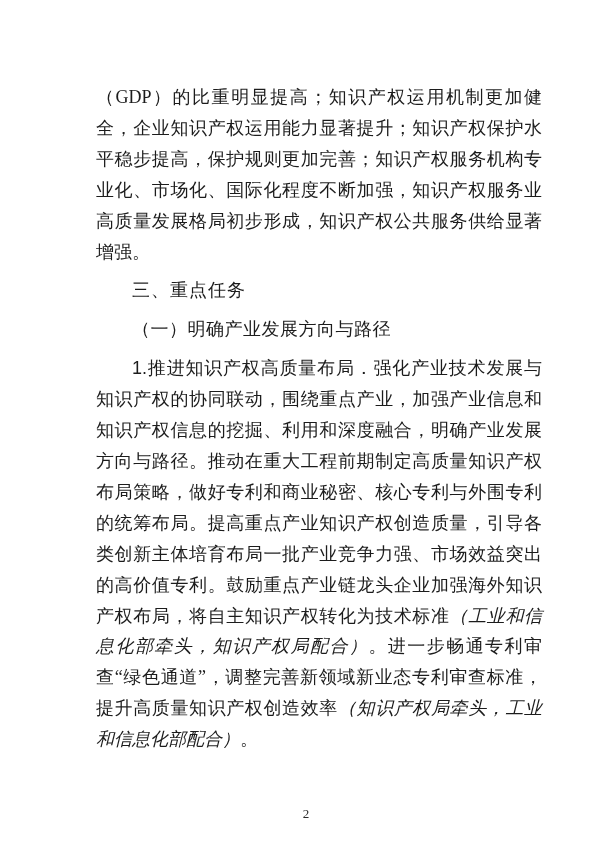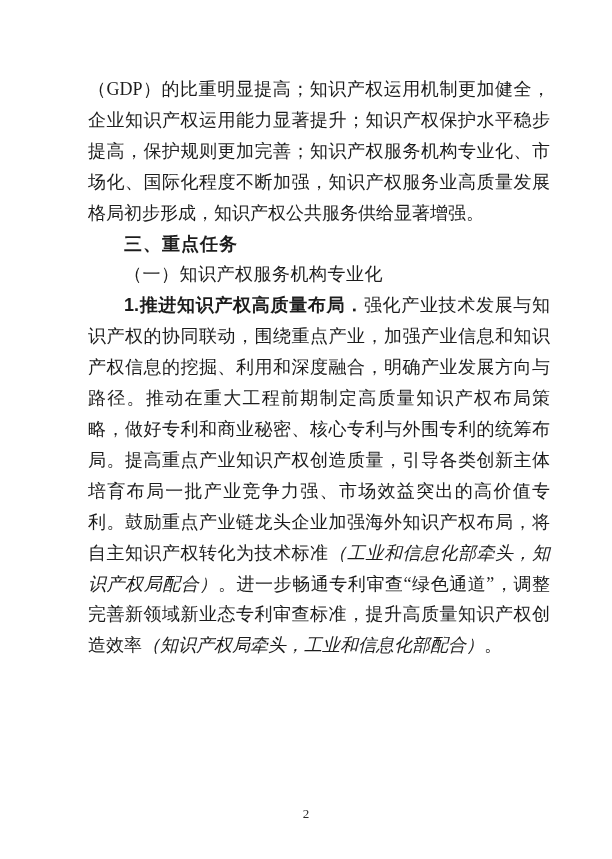--- a/index.html
+++ b/index.html
@@ -18,57 +18,57 @@
   }
   .doc-body {
     position: absolute;
     left: 88px;
     top: 74px;
     width: 462px;
     font-size: 18px;
     line-height: 30.9px;
   }
   .para {
-    margin: 0;
+    margin: 8px;
     padding: 0;
     text-align: justify;
     text-justify: inter-ideograph;
   }
   .para.indent { text-indent: 2em; }
   .heading-section {
     font-family: "Liberation Sans", sans-serif;
     font-weight: 700;
     text-align: left;
     letter-spacing: 1px;
   }
   .heading-sub {
     font-weight: 700;
     text-align: left;
     letter-spacing: 0.5px;
   }
   .run-normal { font-weight: 400; }
   .run-bold {
     font-family: "Liberation Sans", sans-serif;
-    font-weight: 700;
+    font-weight: 400;
   }
   .run-kai { font-style: italic; }
   .page-number {
     position: absolute;
     left: 0;
     right: 0;
     top: 806px;
     text-align: center;
     font-size: 13px;
     color: #2a2a2a;
   }
 </style>
 </head>
 <body>
 
 <div class="page">
   <div class="doc-body">
       <p class="para body"><span class="run-normal">（GDP）的比重明显提高；知识产权运用机制更加健全，企业知识产权运用能力显著提升；知识产权保护水平稳步提高，保护规则更加完善；知识产权服务机构专业化、市场化、国际化程度不断加强，知识产权服务业高质量发展格局初步形成，知识产权公共服务供给显著增强。</span></p>
       <p class="para heading-section indent"><span class="run-bold">三、重点任务</span></p>
-      <p class="para heading-sub indent"><span class="run-normal">（一）知识产权服务机构专业化</span></p>
+      <p class="para heading-sub indent"><span class="run-normal">（一）明确产业发展方向与路径</span></p>
       <p class="para body indent"><span class="run-bold">1.推进知识产权高质量布局．</span><span class="run-normal">强化产业技术发展与知识产权的协同联动，围绕重点产业，加强产业信息和知识产权信息的挖掘、利用和深度融合，明确产业发展方向与路径。推动在重大工程前期制定高质量知识产权布局策略，做好专利和商业秘密、核心专利与外围专利的统筹布局。提高重点产业知识产权创造质量，引导各类创新主体培育布局一批产业竞争力强、市场效益突出的高价值专利。鼓励重点产业链龙头企业加强海外知识产权布局，将自主知识产权转化为技术标准</span><span class="run-kai">（工业和信息化部牵头，知识产权局配合）</span><span class="run-normal">。进一步畅通专利审查“绿色通道”，调整完善新领域新业态专利审查标准，提升高质量知识产权创造效率</span><span class="run-kai">（知识产权局牵头，工业和信息化部配合）</span><span class="run-normal">。</span></p>
     </div>
   <div class="page-number">2</div>
 </div>
 
 </body></html>

